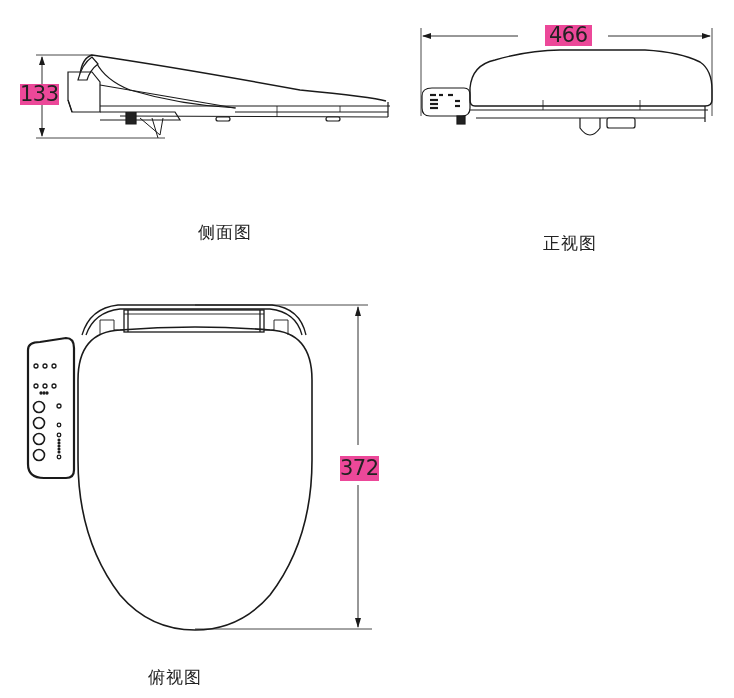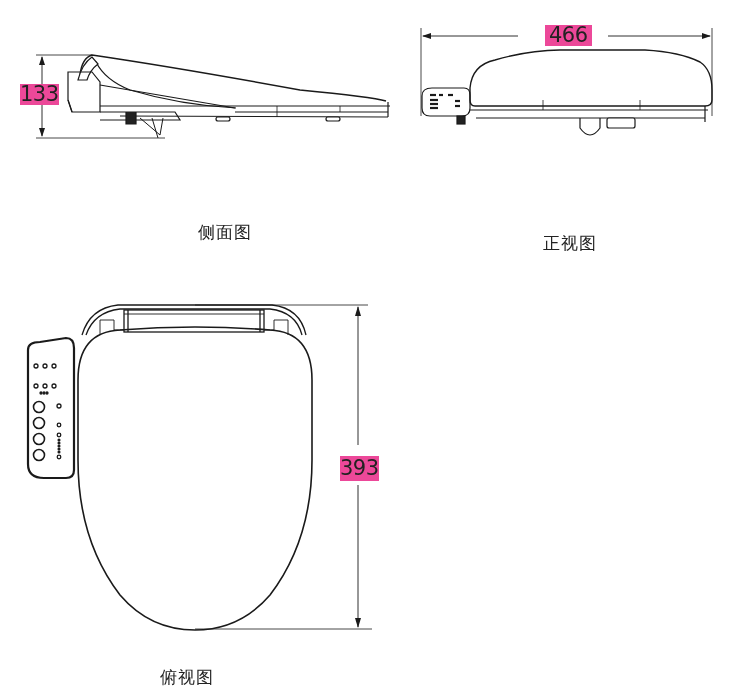--- a/index.html
+++ b/index.html
@@ -144,15 +144,15 @@
       <circle cx="59" cy="135" r="1.8"></circle>
       <circle cx="59" cy="145" r="1.8"></circle>
       <circle cx="59" cy="150" r="0.9" fill="#222"></circle>
         <circle cx="59" cy="153" r="0.9" fill="#222"></circle>
       <circle cx="59" cy="156" r="0.9" fill="#222"></circle>
         <circle cx="59" cy="159" r="0.9" fill="#222"></circle>
       <circle cx="59" cy="162" r="0.9" fill="#222"></circle>
       <circle cx="59" cy="167" r="1.8"></circle>
     </g>
   </svg>
-  <div class="dim-label" style="left:340px;top:166px;padding:2px 0;">393</div>
-  <div class="caption" style="left:160px;top:376px;text-align:center;">俯视图</div>
+  <div class="dim-label" style="left:340px;top:166px;padding:2px 0;">372</div>
+  <div class="caption" style="left:148px;top:376px;text-align:center;">俯视图</div>
 </div>
 
 </body></html>

